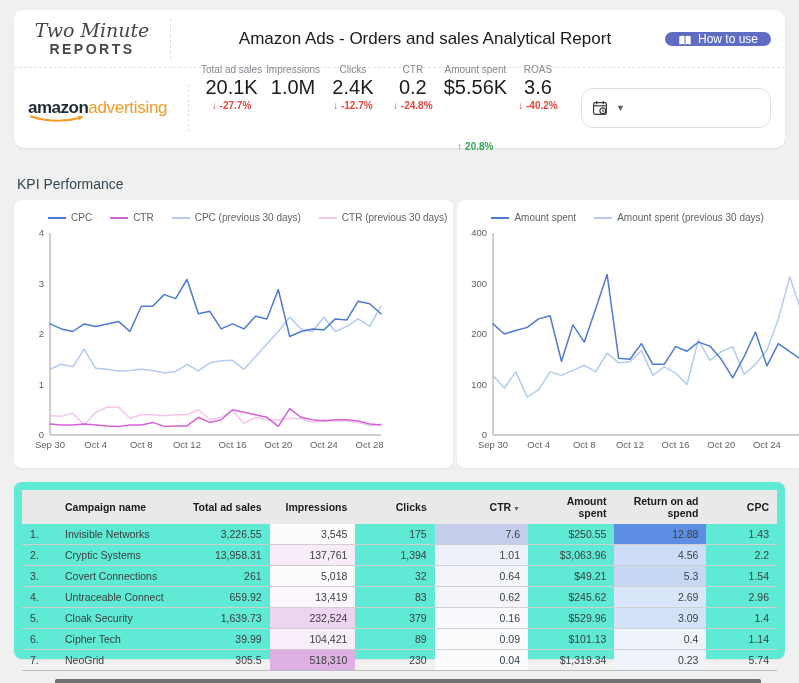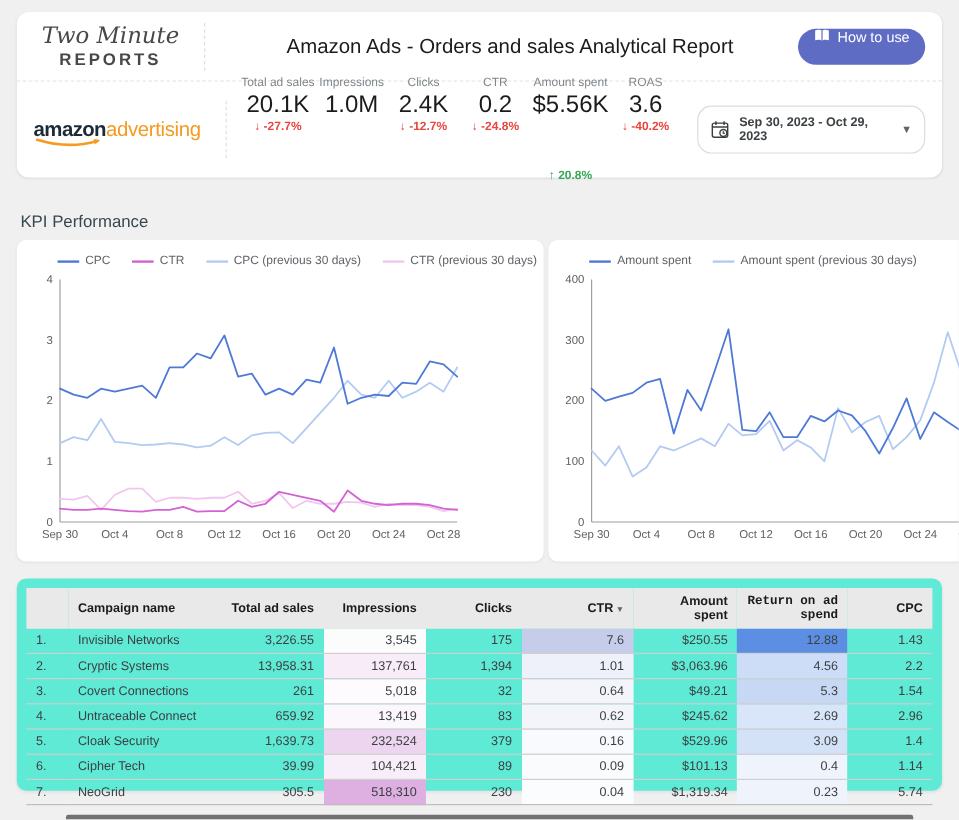--- a/index.html
+++ b/index.html
@@ -8,22 +8,22 @@
   .card{background:#fff;border-radius:10px;box-shadow:0 1px 2px rgba(0,0,0,.07);}
 
   
   .header-card{position:absolute;left:14px;top:10px;width:771px;height:138px;}
   .header-top{height:58px;display:flex;align-items:center;padding:0 14px;border-bottom:1px dashed #e2e2e2;box-sizing:border-box;}
   .logo-block{width:128px;text-align:center;line-height:1;}
   .logo-script{font-family:"DejaVu Serif",serif;font-style:italic;font-weight:normal;font-size:19px;color:#484848;}
   .logo-sub{font-size:14px;font-weight:800;letter-spacing:2.5px;color:#484848;margin-top:2px;}
   .logo-divider{height:40px;border-left:1px dashed #dedede;margin:0 14px;}
   .header-title{flex:1;text-align:center;font-size:17px;font-weight:500;color:#1b1b1b;}
-  .howto-btn{background:#5f6cc4;color:#fff;border:none;border-radius:16px;height:30px;padding:0 13px;
-             font-size:12px;font-family:inherit;display:flex;align-items:flex-start;gap:6px;cursor:pointer;}
+  .howto-btn{background:#5f6cc4;color:#fff;border:none;border-radius:16px;height:14px;padding:0 13px;
+             font-size:12px;font-family:inherit;display:flex;align-items:flex-end;gap:6px;cursor:pointer;}
 
   
   .header-kpis{display:flex;align-items:center;height:79px;padding:0 14px;box-sizing:border-box;}
   .amazon-logo{width:158px;position:relative;white-space:nowrap;}
   .amz-dark{font-weight:800;font-size:17px;color:#1d2b38;letter-spacing:-0.5px;}
   .amz-orange{font-size:17px;color:#f59b22;letter-spacing:-0.3px;}
   .amz-smile{position:absolute;left:1px;top:17px;}
   .kpi-divider{height:48px;border-left:1px dashed #e2e2e2;margin:0 12px 0 2px;}
   .kpi-metrics{flex:1;display:flex;justify-content:space-between;padding-right:14px;}
   .kpi{text-align:center;min-width:58px;}
@@ -54,21 +54,21 @@
   .table-card{position:absolute;top:482px;left:14px;width:771px;height:177px;background:#5eead4;border-radius:8px;
               box-shadow:0 1px 2px rgba(0,0,0,.05);padding:8px;box-sizing:border-box;}
   table{width:100%;border-collapse:collapse;font-size:10.5px;color:#3c4043;table-layout:fixed;}
   thead th{background:#e9e9e9;font-weight:bold;color:#1b1b1b;padding:5px 8px;text-align:right;cursor:pointer;}
   th.name,td.name{text-align:left;}
   th.idx,td.idx{text-align:left;}
   td{padding:4px 8px;border-bottom:1px solid #cfcfcf;text-align:right;}
   tbody tr:last-child td{border-bottom:1px solid #bdbdbd;}
   th:nth-child(1){width:3.4%;}  th:nth-child(2){width:18%;}  th:nth-child(3){width:11.3%;}
   th:nth-child(4){width:11.4%;} th:nth-child(5){width:10.4%;} th:nth-child(6){width:12.6%;}
-  th:nth-child(7){width:11.5%;} th:nth-child(8){width:12.4%;font-family:Liberation Mono, monospace;} th:nth-child(9){width:9%;}
+  th:nth-child(7){width:11.5%;} th:nth-child(8){width:12.4%;} th:nth-child(9){width:9%;}
   .sort-caret{font-size:7px;color:#5f6368;}
 
   .bottom-edge{position:absolute;bottom:0;left:55px;width:706px;height:4px;background:#5a5a5a;border-radius:2px 2px 0 0;opacity:.85;}
 </style>
 </head>
 <body>
 
 <div class="header-card card">
   <div class="header-top">
     <div class="logo-block">
@@ -132,21 +132,20 @@
       <span style="display:flex;">
         <svg width="16" height="16" viewBox="0 0 16 16" fill="none" stroke="#3c4043" stroke-width="1.2">
           <rect x="1.6" y="2.6" width="12.8" height="11.8" rx="1.6"></rect>
           <line x1="4.6" y1="1" x2="4.6" y2="4.2"></line>
           <line x1="11.4" y1="1" x2="11.4" y2="4.2"></line>
           <line x1="1.6" y1="5.8" x2="14.4" y2="5.8"></line>
           <circle cx="10.8" cy="10.8" r="2.9"></circle>
           <path d="M10.8 9.4 L10.8 10.9 L12 11.4"></path>
         </svg>
       </span>
-      <span class="date-text">Sep 30, 2023 - Oct 29, 2023</span>
       <span class="dp-caret">▼</span>
     </div>
   </div>
 </div>
 
 <div class="section-title">KPI Performance</div>
 
 <div class="charts-row">
   <div class="chart-card">
     <div class="legend">

